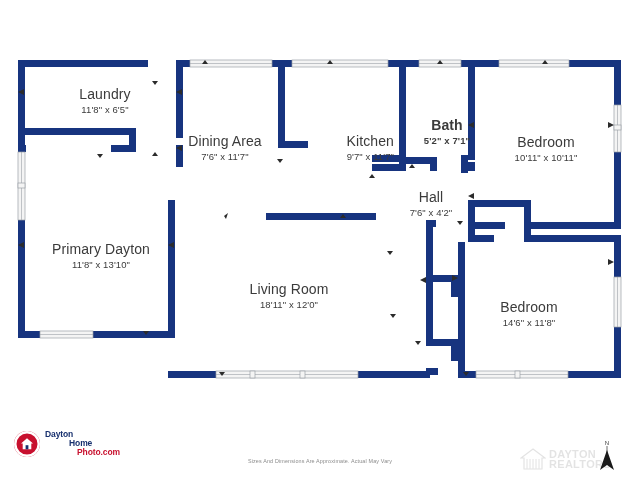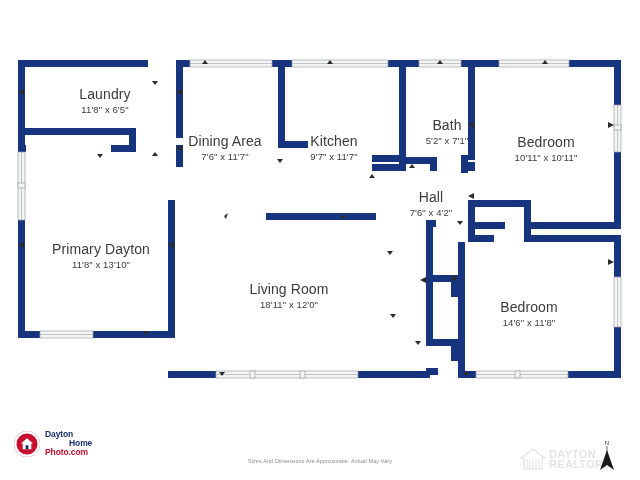--- a/index.html
+++ b/index.html
@@ -20,21 +20,21 @@
   .room-label .rdim{display:block;font-size:9.5px;letter-spacing:.1px;color:#3b3b3b;}
 
   
   #logo{position:absolute;left:14px;top:430px;display:flex;align-items:center;gap:5px;}
   #logo-mark{width:26px;height:26px;border-radius:50%;
     background:#c8102e;display:flex;align-items:center;justify-content:center;flex:0 0 auto;
     box-shadow:inset 0 0 0 2.5px #ffffff;}
   #logo-text{font-size:8.5px;font-weight:bold;line-height:1.07;letter-spacing:-.1px;}
   #logo-text .l1{color:#17306e;display:block;}
   #logo-text .l2{color:#17306e;display:block;padding-left:24px;}
-  #logo-text .l3{color:#c8102e;display:block;}
+  #logo-text .l3{color:#c8102e;display:block;margin-left:32px;}
 
   
   #disclaimer{position:absolute;left:0;top:458px;width:640px;text-align:center;
     font-size:5.4px;color:#8b8b8b;letter-spacing:.15px;}
 
   
   #watermark{position:absolute;left:520px;top:444px;width:100px;height:30px;
     display:flex;align-items:center;gap:3px;opacity:.16;}
   #wm-text{font-size:11px;font-weight:bold;color:#555;line-height:.95;letter-spacing:.3px;}
 
@@ -241,25 +241,25 @@
   </svg>
 
   <div class="room-label" style="left:45px;top:86px;width:120px;">
     <span class="rname">Laundry</span>
     <span class="rdim">11'8" x 6'5"</span>
   </div>
   <div class="room-label" style="left:165px;top:133px;width:120px;">
     <span class="rname">Dining Area</span>
     <span class="rdim">7'6" x 11'7"</span>
   </div>
-  <div class="room-label" style="left:274px;top:133px;width:120px;">
+  <div class="room-label" style="left:274px;top:133px;width:120px;text-align:right;">
     <span class="rname">Kitchen</span>
     <span class="rdim">9'7" x 11'7"</span>
   </div>
-  <div class="room-label" style="left:392px;top:117px;width:110px;">
+  <div class="room-label" style="left:392px;top:117px;width:110px;font-weight:bold;">
     <span class="rname">Bath</span>
     <span class="rdim">5'2" x 7'1"</span>
   </div>
   <div class="room-label" style="left:486px;top:134px;width:120px;">
     <span class="rname">Bedroom</span>
     <span class="rdim">10'11" x 10'11"</span>
   </div>
   <div class="room-label" style="left:376px;top:189px;width:110px;text-align:center;">
     <span class="rname">Hall</span>
     <span class="rdim">7'6" x 4'2"</span>

